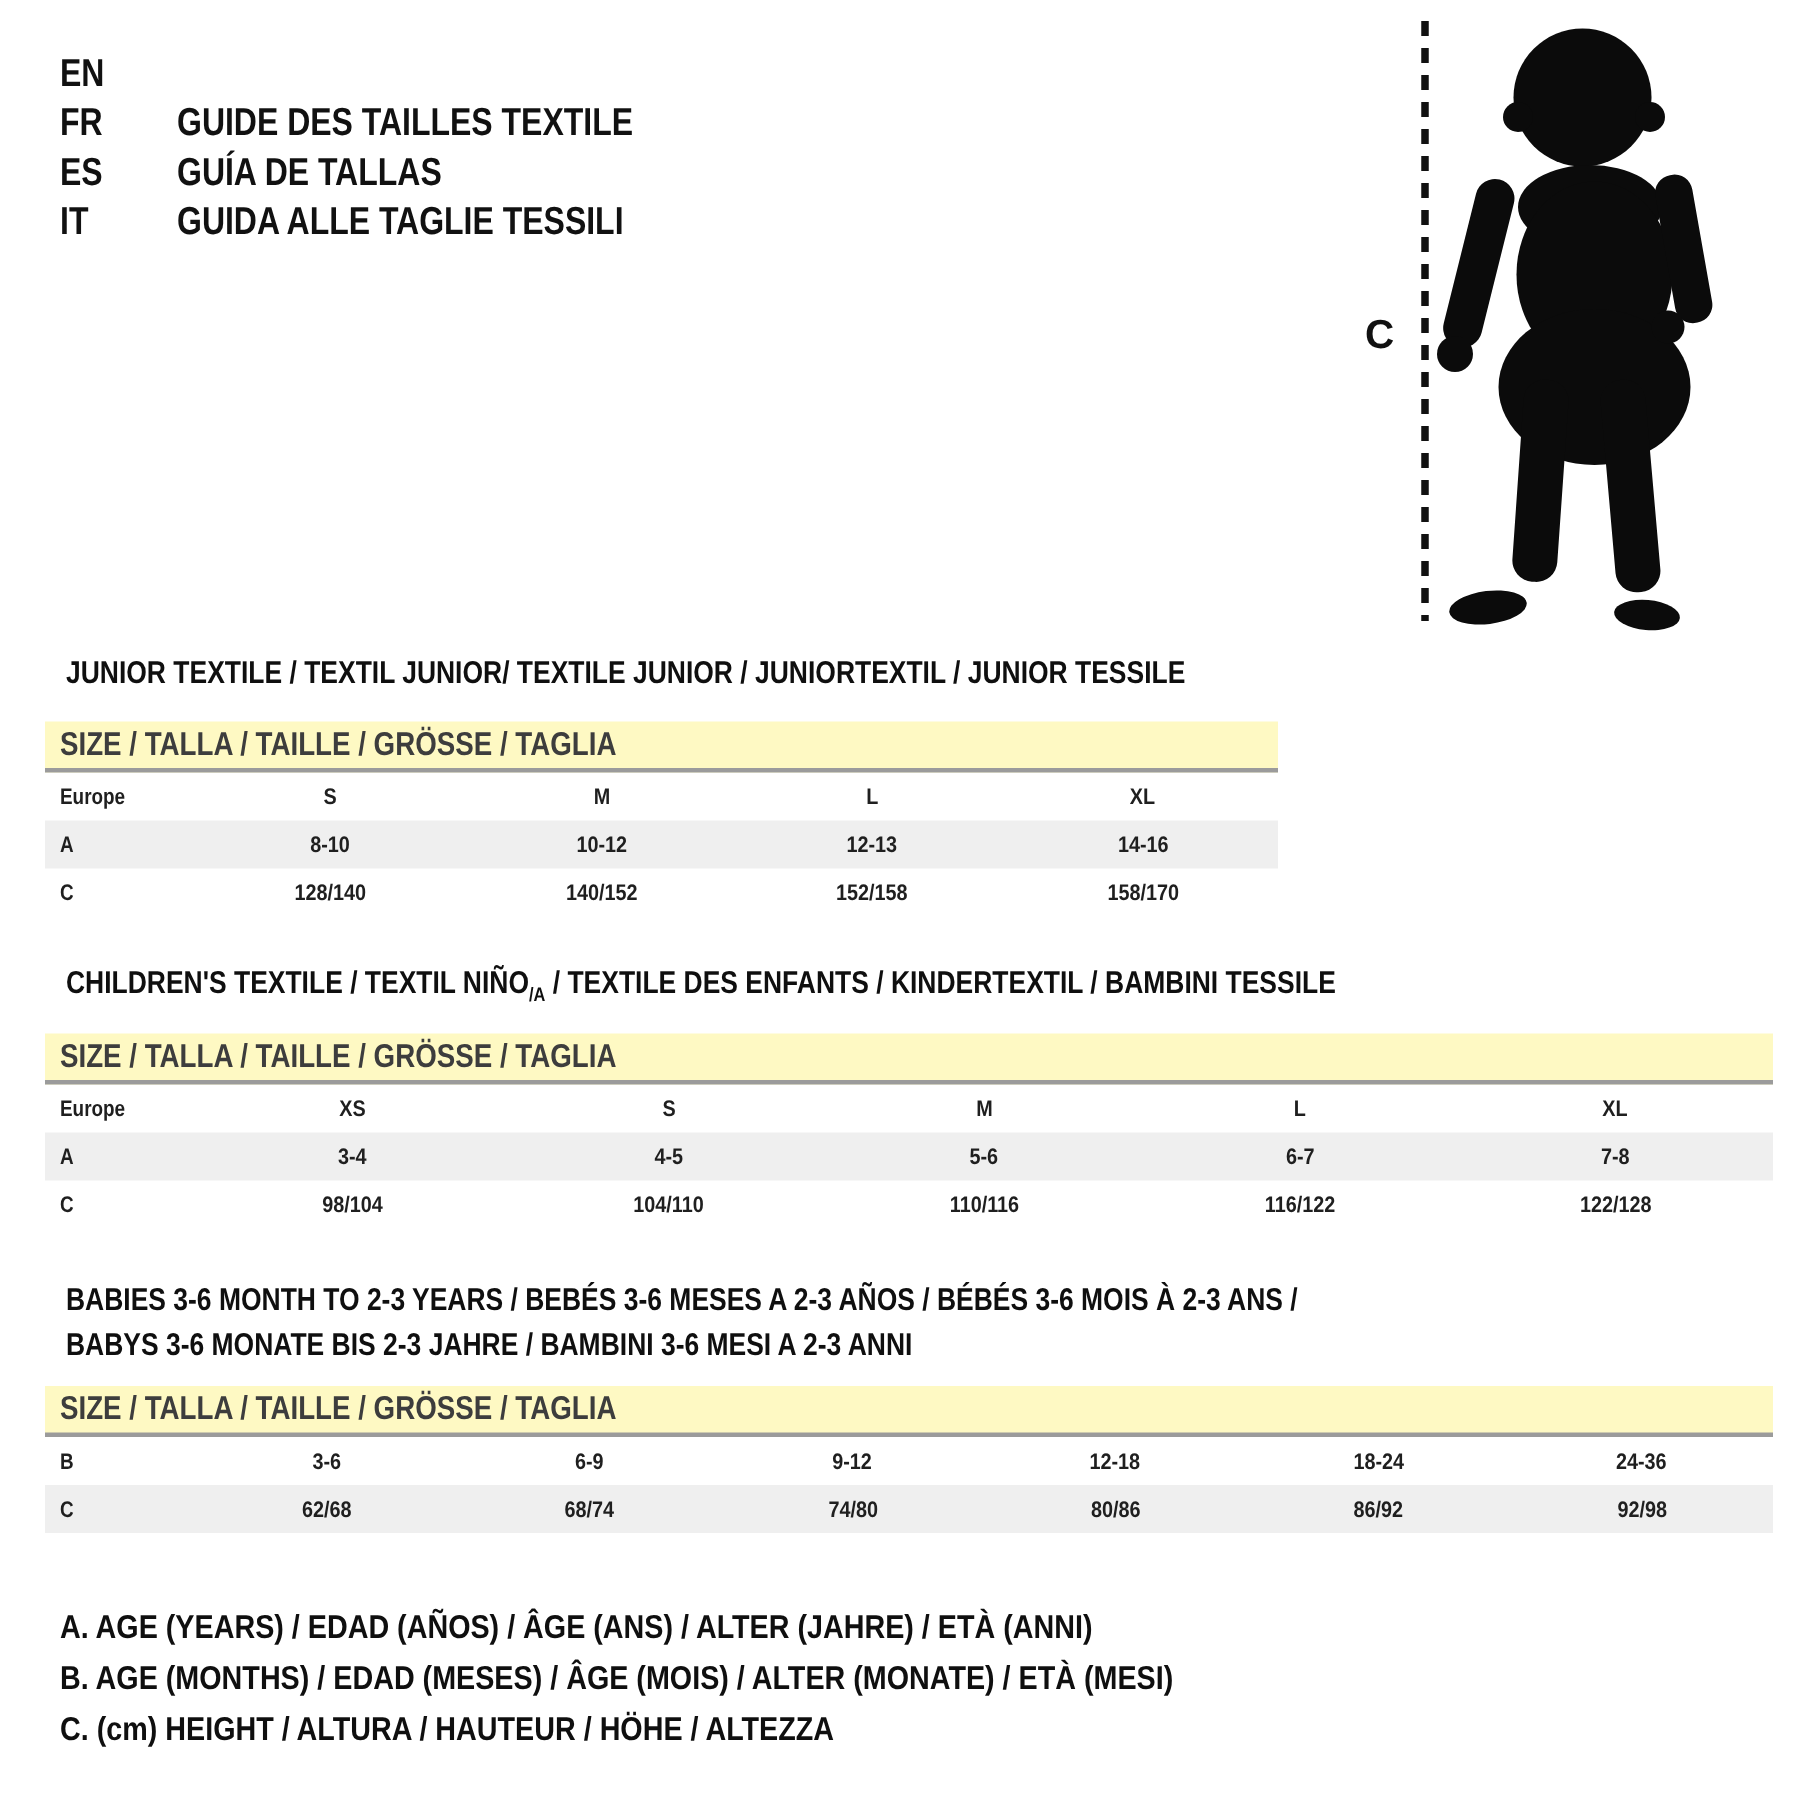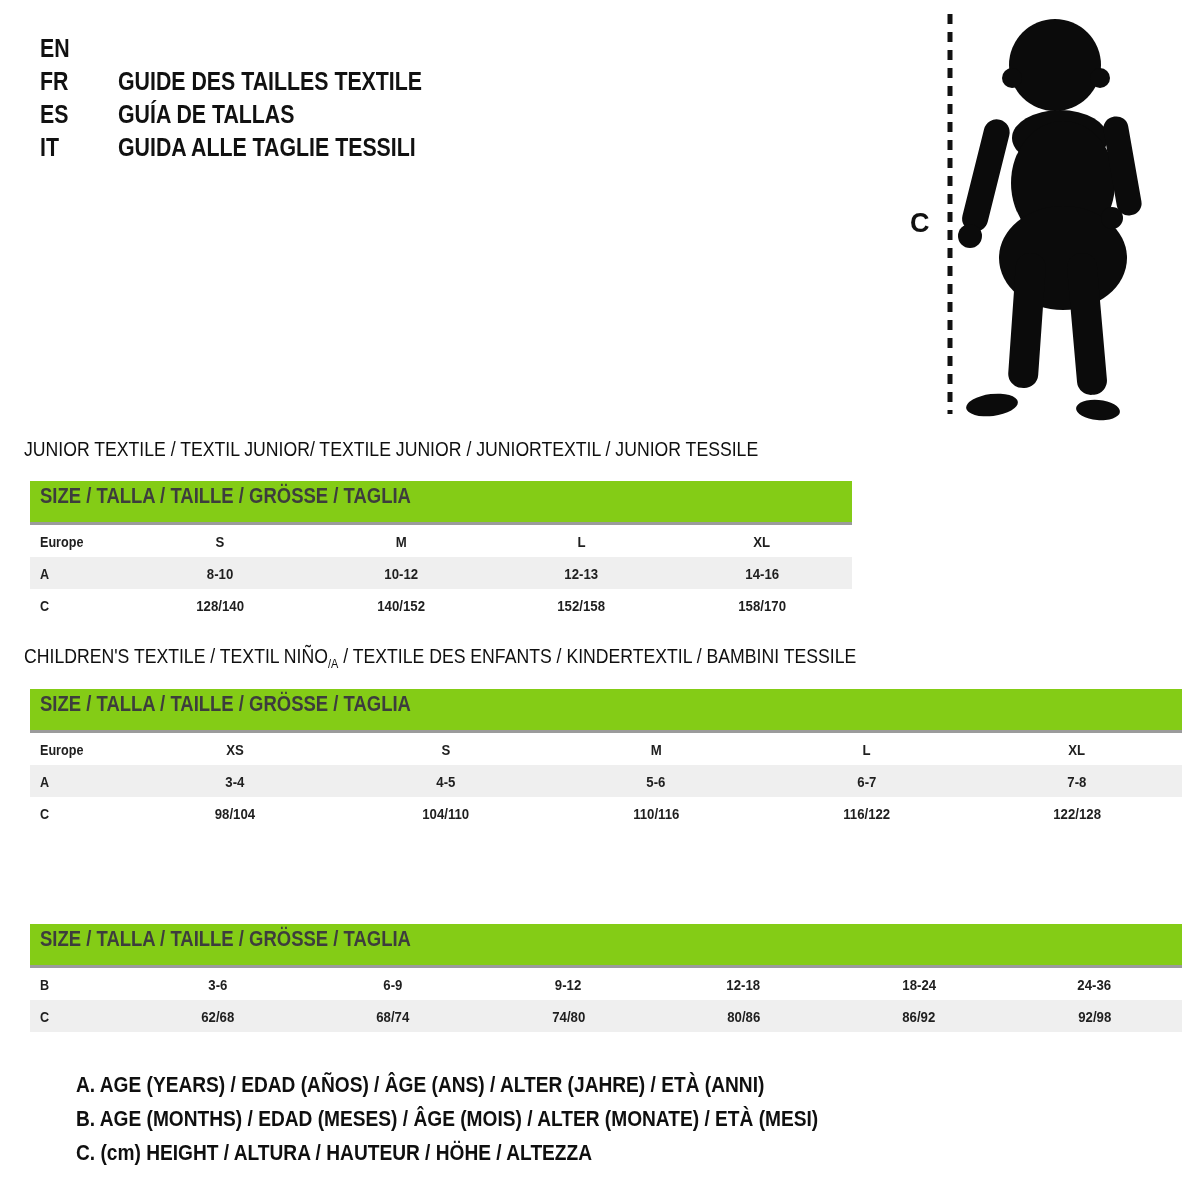--- a/index.html
+++ b/index.html
@@ -16,33 +16,33 @@
   .lang-code{width:78px;flex:0 0 78px;}
   .lang-title{flex:1;}
   .lang-row .cx{transform:scaleX(.82);}
 
   
   .figure{position:absolute;left:900px;top:8px;width:250px;height:415px;}
   .figure svg{position:absolute;left:0;top:0;}
   .c-label{position:absolute;left:10px;top:200px;font-size:27px;font-weight:700;color:#111;}
 
   
-  .sec-title{position:absolute;left:24px;font-size:21px;font-weight:400;color:#0f0f0f;line-height:24px;}
+  .sec-title{position:absolute;left:44px;font-size:21px;font-weight:700;color:#0f0f0f;line-height:24px;}
   .sec-title .sub{font-size:13px;vertical-align:sub;}
   .tbl{position:absolute;left:30px;}
-  .bar{height:44px;background:#84cc16;border-bottom:3px solid #9b9b9b;
+  .bar{height:34px;background:#fef9c3;border-bottom:3px solid #9b9b9b;
        font-size:22px;font-weight:700;color:#3d3d3d;line-height:29px;padding-left:10px;box-sizing:border-box;}
   .trow{display:flex;height:32px;align-items:center;font-size:15px;font-weight:700;color:#1f1f1f;}
   .trow.stripe{background:#efefef;}
   .lab{width:100px;flex:0 0 100px;padding-left:10px;box-sizing:border-box;}
   .cell{flex:1;text-align:center;}
 
   
   .footnotes{position:absolute;left:40px;top:1068px;}
-  .fline{height:34px;line-height:34px;font-size:22px;font-weight:700;color:#0f0f0f;margin-left:36px;}
+  .fline{height:34px;line-height:34px;font-size:22px;font-weight:700;color:#0f0f0f;}
   .fline .cx{transform:scaleX(.87);}
 </style>
 </head>
 <body>
 
 <div class="canvas">
 
   <div class="lang-guide">
     <div class="lang-row">
       <span class="lang-code"><span class="cx">EN</span></span>
@@ -136,20 +136,24 @@
     <div class="trow">
       <span class="lab"><span class="cx">C</span></span>
       <span class="cell"><span class="cxc">98/104</span></span>
       <span class="cell"><span class="cxc">104/110</span></span>
       <span class="cell"><span class="cxc">110/116</span></span>
       <span class="cell"><span class="cxc">116/122</span></span>
       <span class="cell"><span class="cxc">122/128</span></span>
     </div>
   </div>
 
+  <div class="sec-title" style="top:852px;line-height:30px;">
+    <span class="cx">BABIES 3-6 MONTH TO 2-3 YEARS / BEBÉS 3-6 MESES A 2-3 AÑOS / BÉBÉS 3-6 MOIS À 2-3 ANS /</span><br>
+    <span class="cx">BABYS 3-6 MONATE BIS 2-3 JAHRE / BAMBINI 3-6 MESI A 2-3 ANNI</span>
+  </div>
   <div class="tbl" style="top:924px;width:1152px;">
     <div class="bar"><span class="cx">SIZE / TALLA / TAILLE / GRÖSSE / TAGLIA</span></div>
     <div class="trow">
       <span class="lab"><span class="cx">B</span></span>
       <span class="cell"><span class="cxc">3-6</span></span>
       <span class="cell"><span class="cxc">6-9</span></span>
       <span class="cell"><span class="cxc">9-12</span></span>
       <span class="cell"><span class="cxc">12-18</span></span>
       <span class="cell"><span class="cxc">18-24</span></span>
       <span class="cell"><span class="cxc">24-36</span></span>

